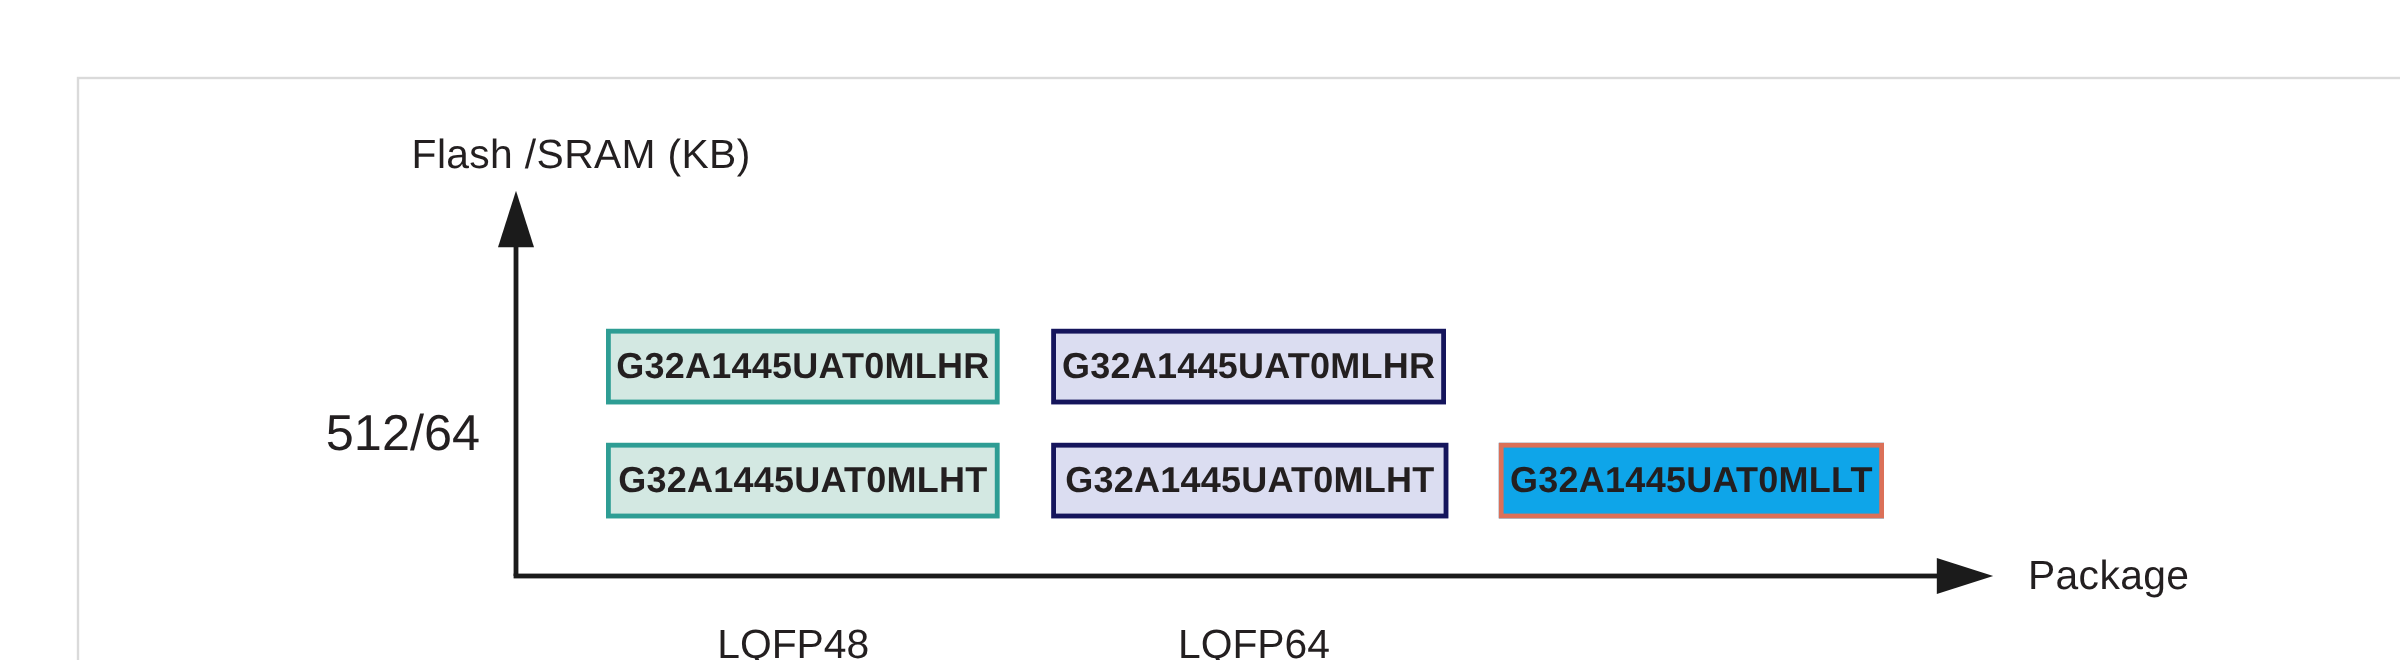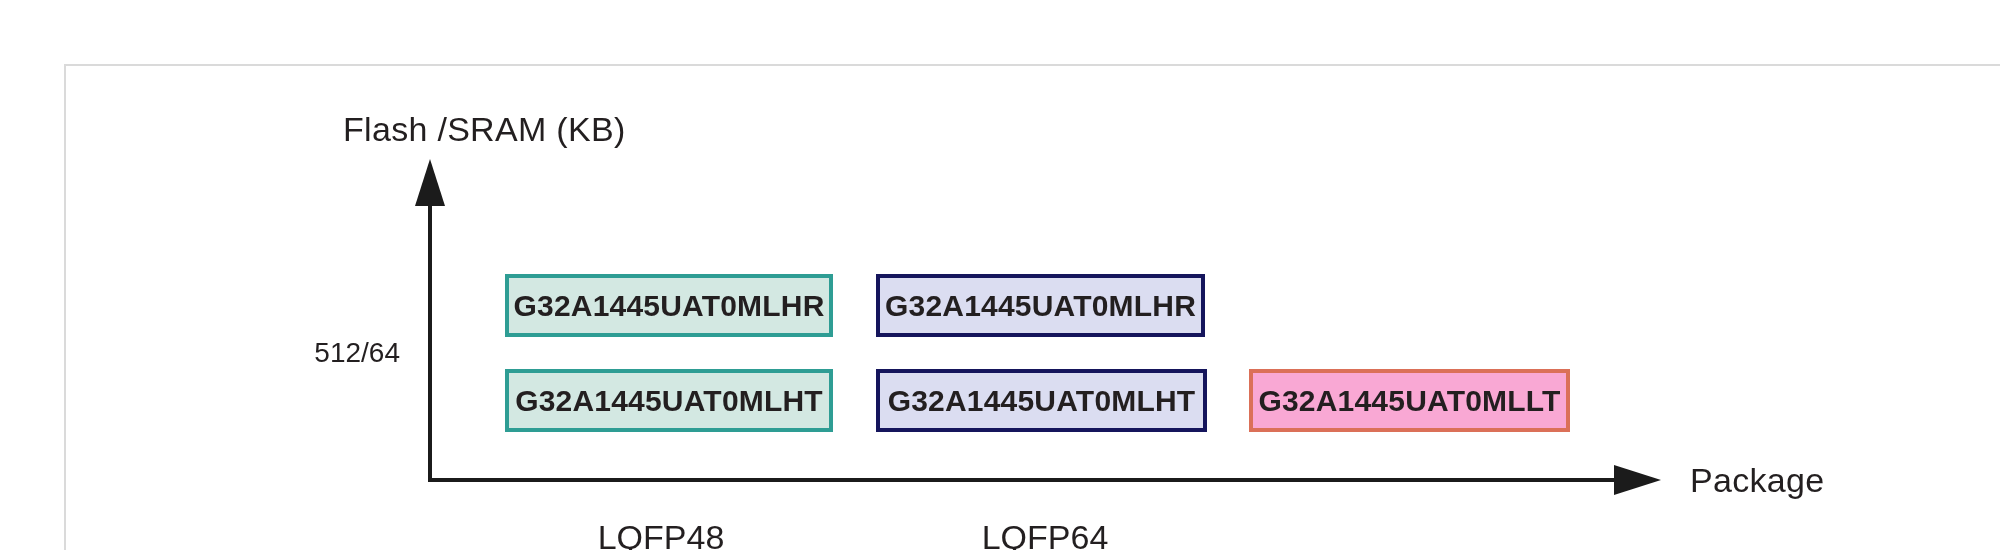--- a/index.html
+++ b/index.html
@@ -53,21 +53,21 @@
     white-space: nowrap;
   }
   .x-title {
     position: absolute; left: 1630px; top: 401px;
     font-size: 34px; font-weight: 500; letter-spacing: 0.3px;
     white-space: nowrap;
   }
   .y-tick {
     position: absolute; left: 150px; top: 277px;
     width: 190px; text-align: right;
-    font-size: 28px; font-weight: 500;
+    font-size: 42px; font-weight: 500;
   }
   .x-tick {
     position: absolute; top: 458px;
     width: 260px; text-align: center;
     font-size: 34px; font-weight: 500;
   }
   .t0 { left: 471px; text-align: center; }
   .t1 { left: 855px; }
   .t2 { left: 1233px; }
   
@@ -110,16 +110,16 @@
   </div>
   <div class="part-box p1" style="border-color: rgb(21, 21, 92); background: rgb(219, 221, 241);">
     <span>G32A1445UAT0MLHR</span>
   </div>
   <div class="part-box p2" style="border-color: rgb(46, 157, 148); background: rgb(211, 232, 226);">
     <span>G32A1445UAT0MLHT</span>
   </div>
   <div class="part-box p3" style="border-color: rgb(21, 21, 92); background: rgb(219, 221, 241);">
     <span>G32A1445UAT0MLHT</span>
   </div>
-  <div class="part-box p4" style="border-color: rgb(219, 112, 88); background: #f9a8d4;">
+  <div class="part-box p4" style="border-color: rgb(219, 112, 88); background: #0ea5e9;">
     <span>G32A1445UAT0MLLT</span>
   </div>
 </div>
 
 </body></html>

